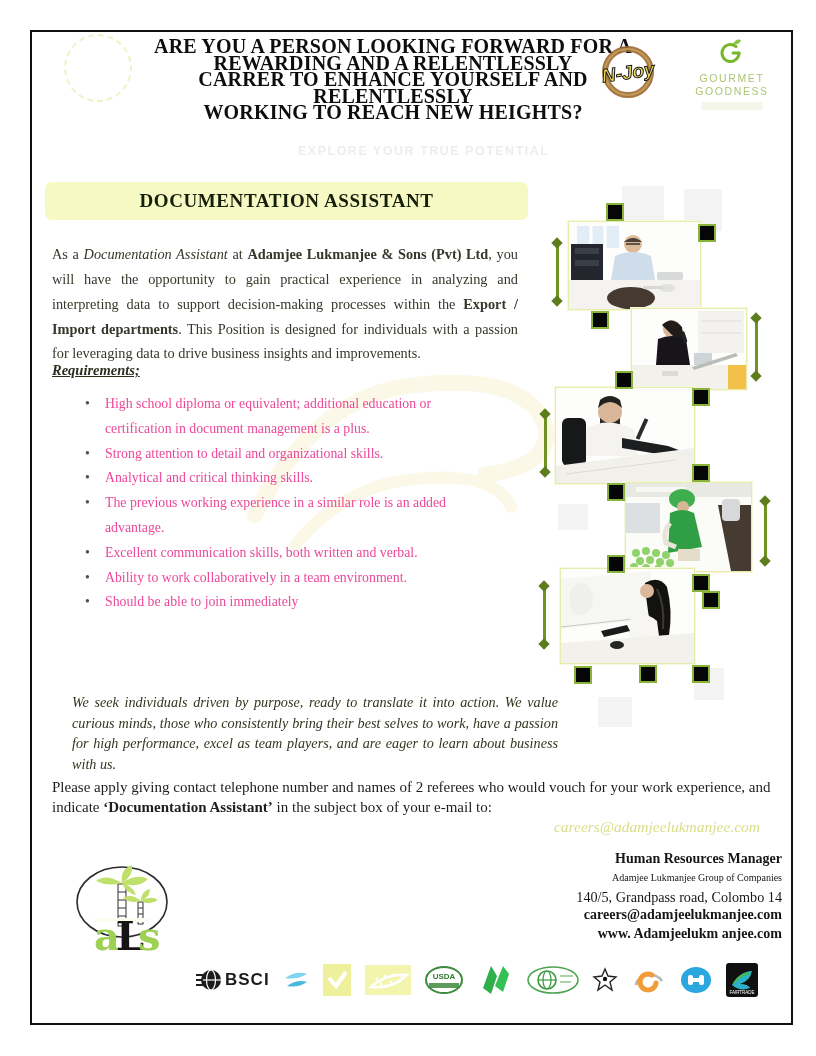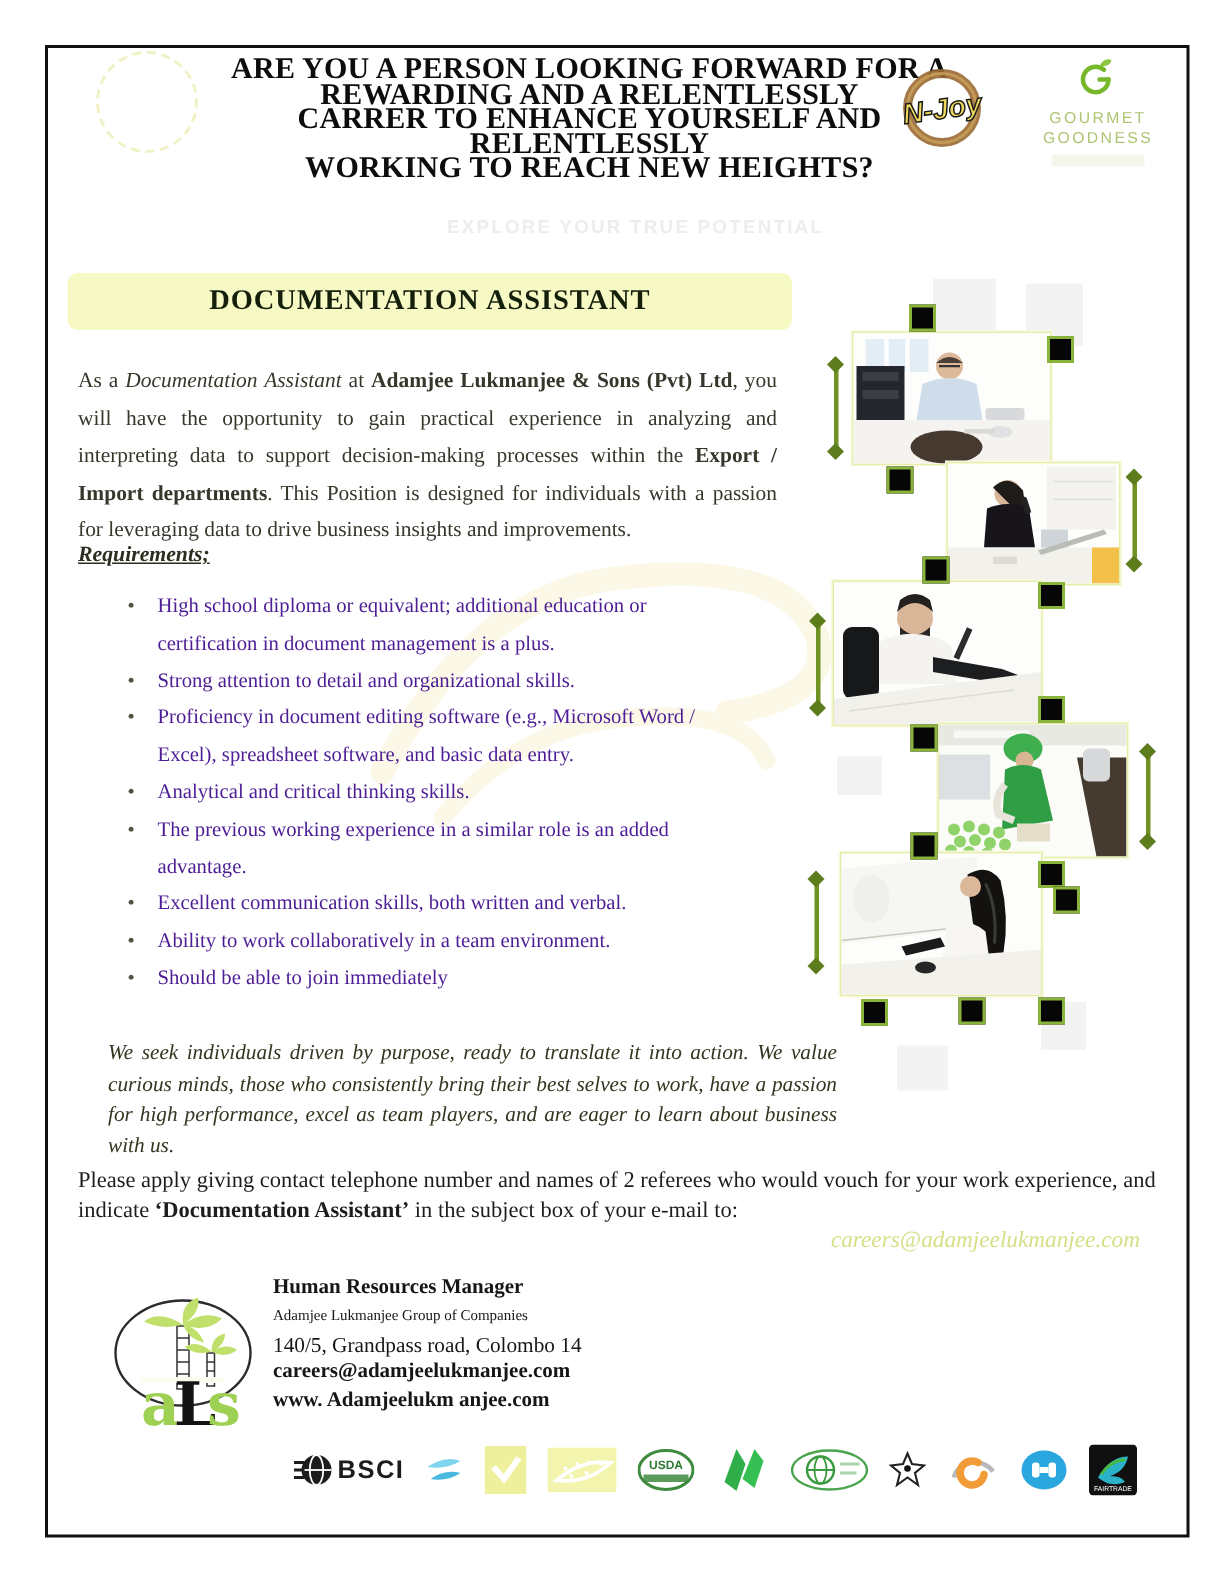--- a/index.html
+++ b/index.html
@@ -21,29 +21,29 @@
   
   .banner{position:absolute;left:45px;top:182px;width:483px;height:38px;background:#f6f9c4;
           border-radius:7px;display:flex;align-items:center;justify-content:center;}
   .banner span{font-weight:bold;font-size:19px;letter-spacing:.6px;color:#15200c;}
   
   .intro{position:absolute;left:52px;top:228px;width:466px;font-size:14.3px;line-height:24.8px;
          text-align:justify;color:#34382a;}
   .req-head{position:absolute;left:52px;top:362px;font-size:14.5px;font-weight:bold;font-style:italic;
             text-decoration:underline;color:#2b2e1e;}
   .bullets{position:absolute;left:83px;top:392px;width:382px;margin:0;padding:0;list-style:none;
-           font-size:13.8px;line-height:24.8px;color:#4c1d95;}
+           font-size:13.8px;line-height:24.8px;color:#ec4899;}
   .bullets li{position:relative;padding-left:22px;}
   .bullets li::before{content:"•";position:absolute;left:2px;color:#50533f;}
   .closing{position:absolute;left:52px;top:678px;width:486px;font-style:italic;font-size:14.2px;
            line-height:20.6px;text-align:justify;color:#31361f;margin-left:20px;}
   .apply{position:absolute;left:52px;top:778px;width:726px;font-size:15px;line-height:19.6px;color:#1d1d1d;}
   .apply .email-line{text-align:right;padding-right:18px;font-style:italic;font-size:15.5px;}
   
-  .contact{position:absolute;left:182px;top:850px;width:600px;text-align:left;line-height:18.8px;color:#161616;}
+  .contact{position:absolute;left:182px;top:850px;width:600px;text-align:right;line-height:18.8px;color:#161616;}
   .c-bold{font-weight:bold;font-size:14px;}
   .c-bold-lg{font-weight:normal;font-size:10px;}
   .c-reg{font-size:14.2px;}
   
   .wm{position:absolute;left:235px;top:315px;opacity:.55;pointer-events:none;}
   
   .photo{position:absolute;border:1px solid #e6eda8;background:#fff;box-shadow:0 0 0 1px #f7f8dd;}
   .photo svg{display:block;}
   .sq{position:absolute;width:14px;height:14px;background:#060606;border:2px solid #8ab33b;}
   .conn{position:absolute;width:3px;background:#6f9222;}
@@ -103,21 +103,20 @@
     <path d="M20 200 q60 -120 160 -130 q110 -12 130 40 q10 40 -60 50" fill="none" stroke="#f8f3d4" stroke-width="16" stroke-linecap="round"></path>
     <path d="M60 230 q50 -60 120 -66 q80 -8 96 28" fill="none" stroke="#f8f3d4" stroke-width="12" stroke-linecap="round"></path>
   </svg>
 
   <p class="intro"><span>As a </span><i>Documentation Assistant</i><span> at </span><b>Adamjee Lukmanjee &amp; Sons (Pvt) Ltd</b><span>, you will have the opportunity to gain practical experience in analyzing and interpreting data to support decision-making processes within the </span><b>Export / Import departments</b><span>. This Position is designed for individuals with a passion for leveraging data to drive business insights and improvements.</span></p>
 
   <div class="req-head">Requirements;</div>
   <ul class="bullets">
     <li>High school diploma or equivalent; additional education or certification in document management is a plus.</li>
     <li>Strong attention to detail and organizational skills.</li>
-    <li>Proficiency in document editing software (e.g., Microsoft Word / Excel), spreadsheet software, and basic data entry.</li>
     <li>Analytical and critical thinking skills.</li>
     <li>The previous working experience in a similar role is an added advantage.</li>
     <li>Excellent communication skills, both written and verbal.</li>
     <li>Ability to work collaboratively in a team environment.</li>
     <li>Should be able to join immediately</li>
   </ul>
 
   <p class="closing">We seek individuals driven by purpose, ready to translate it into action. We value curious minds, those who consistently bring their best selves to work, have a passion for high performance, excel as team players, and are eager to learn about business with us.</p>
 
   <div class="apply">

